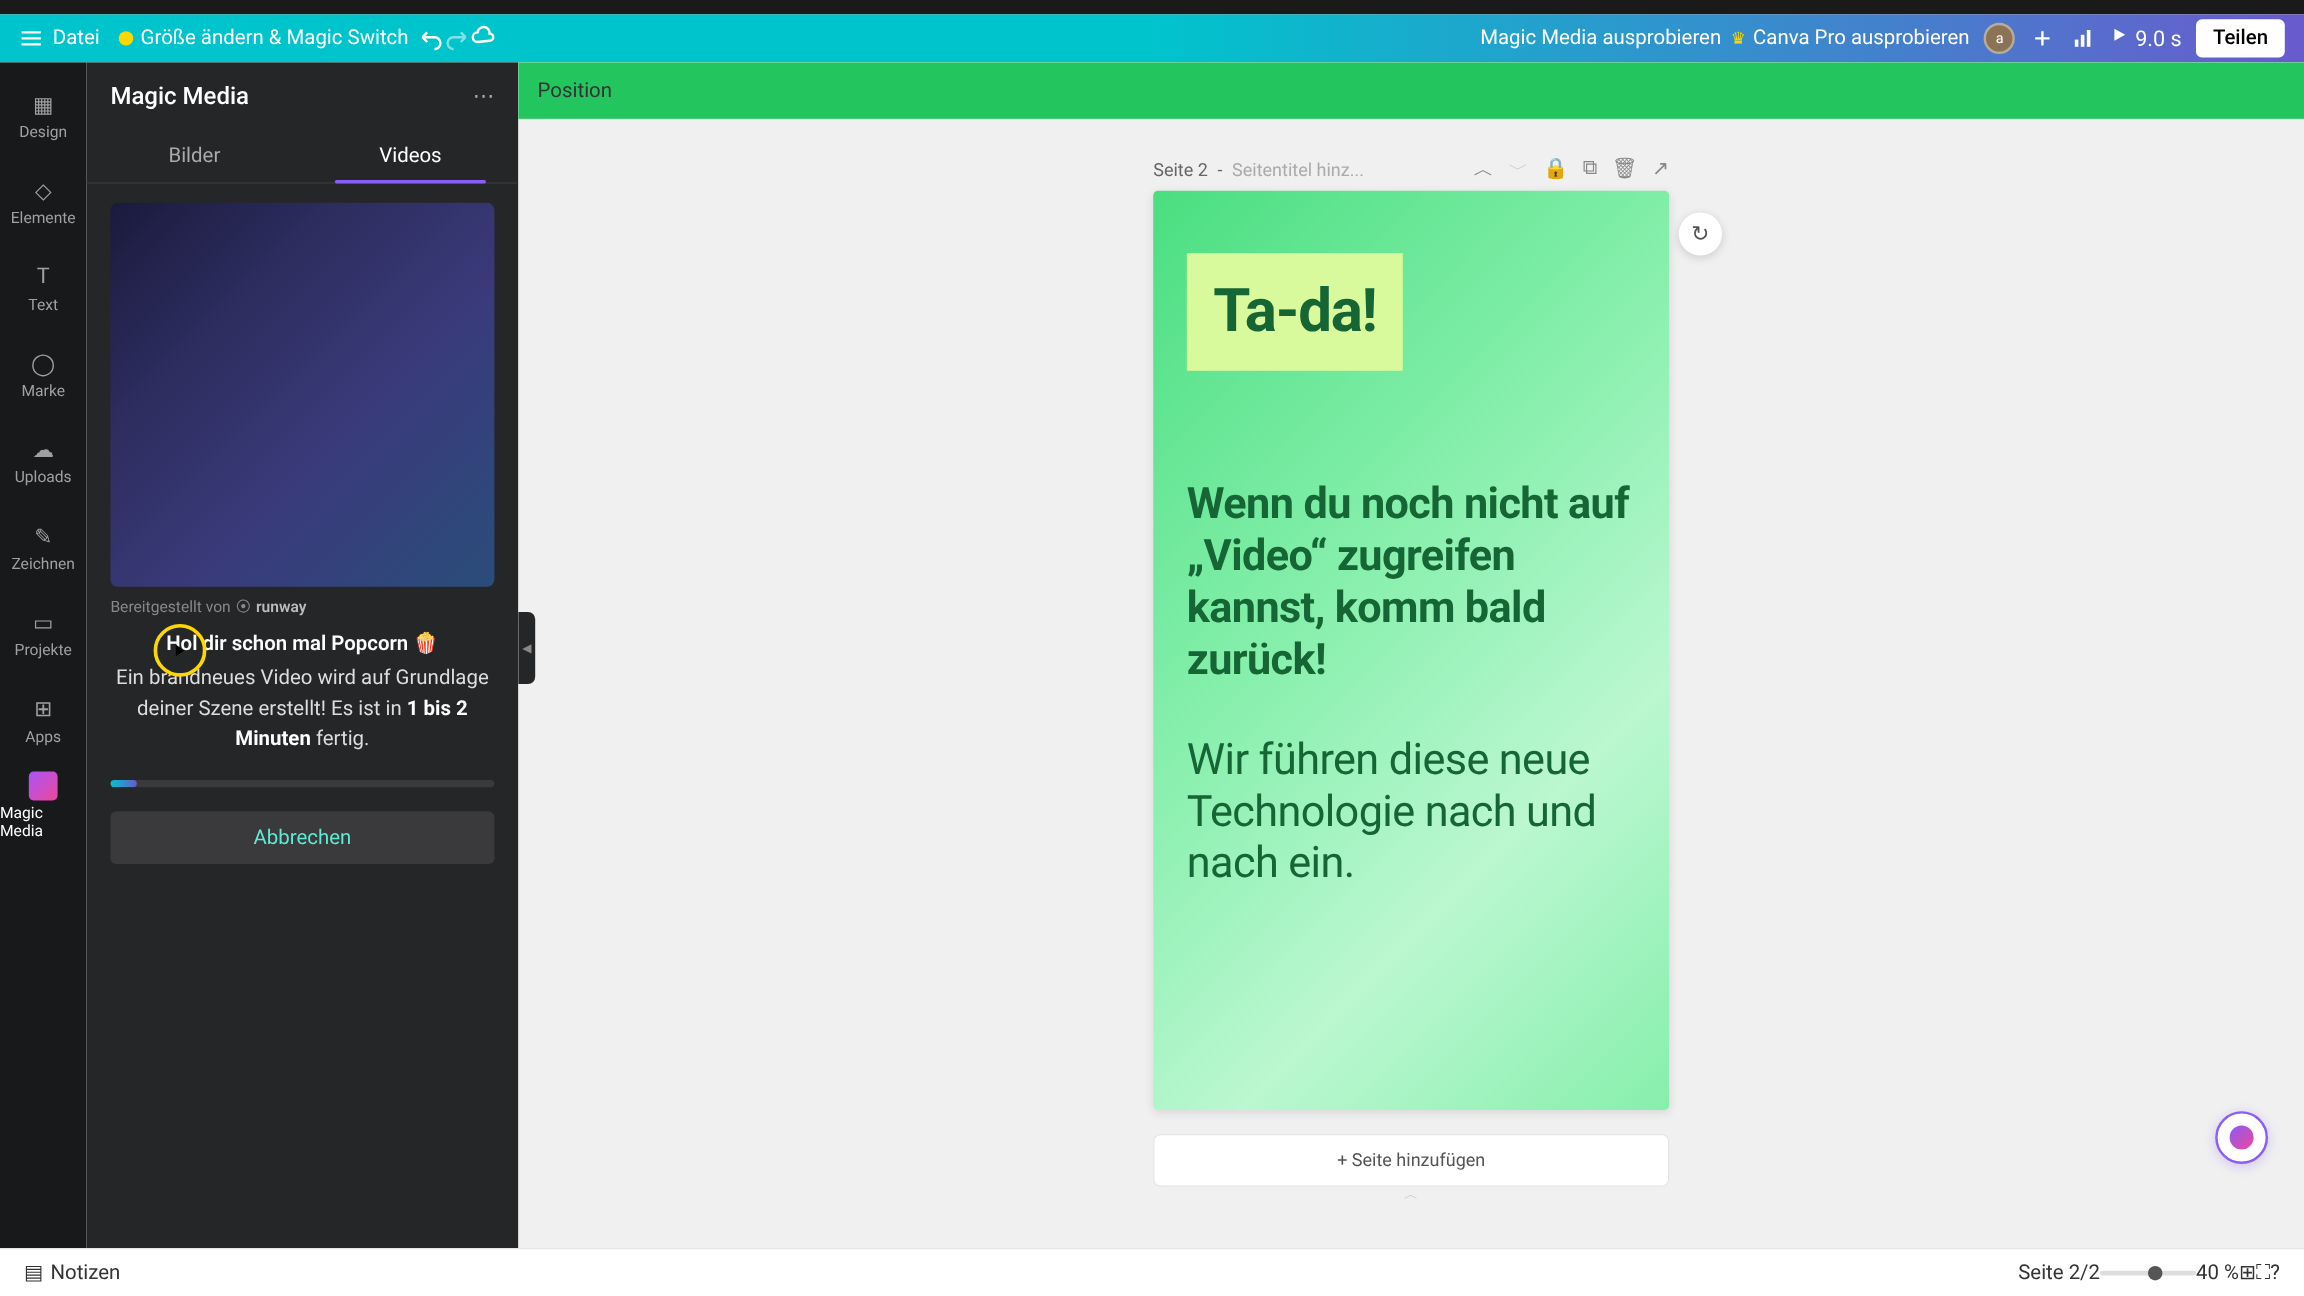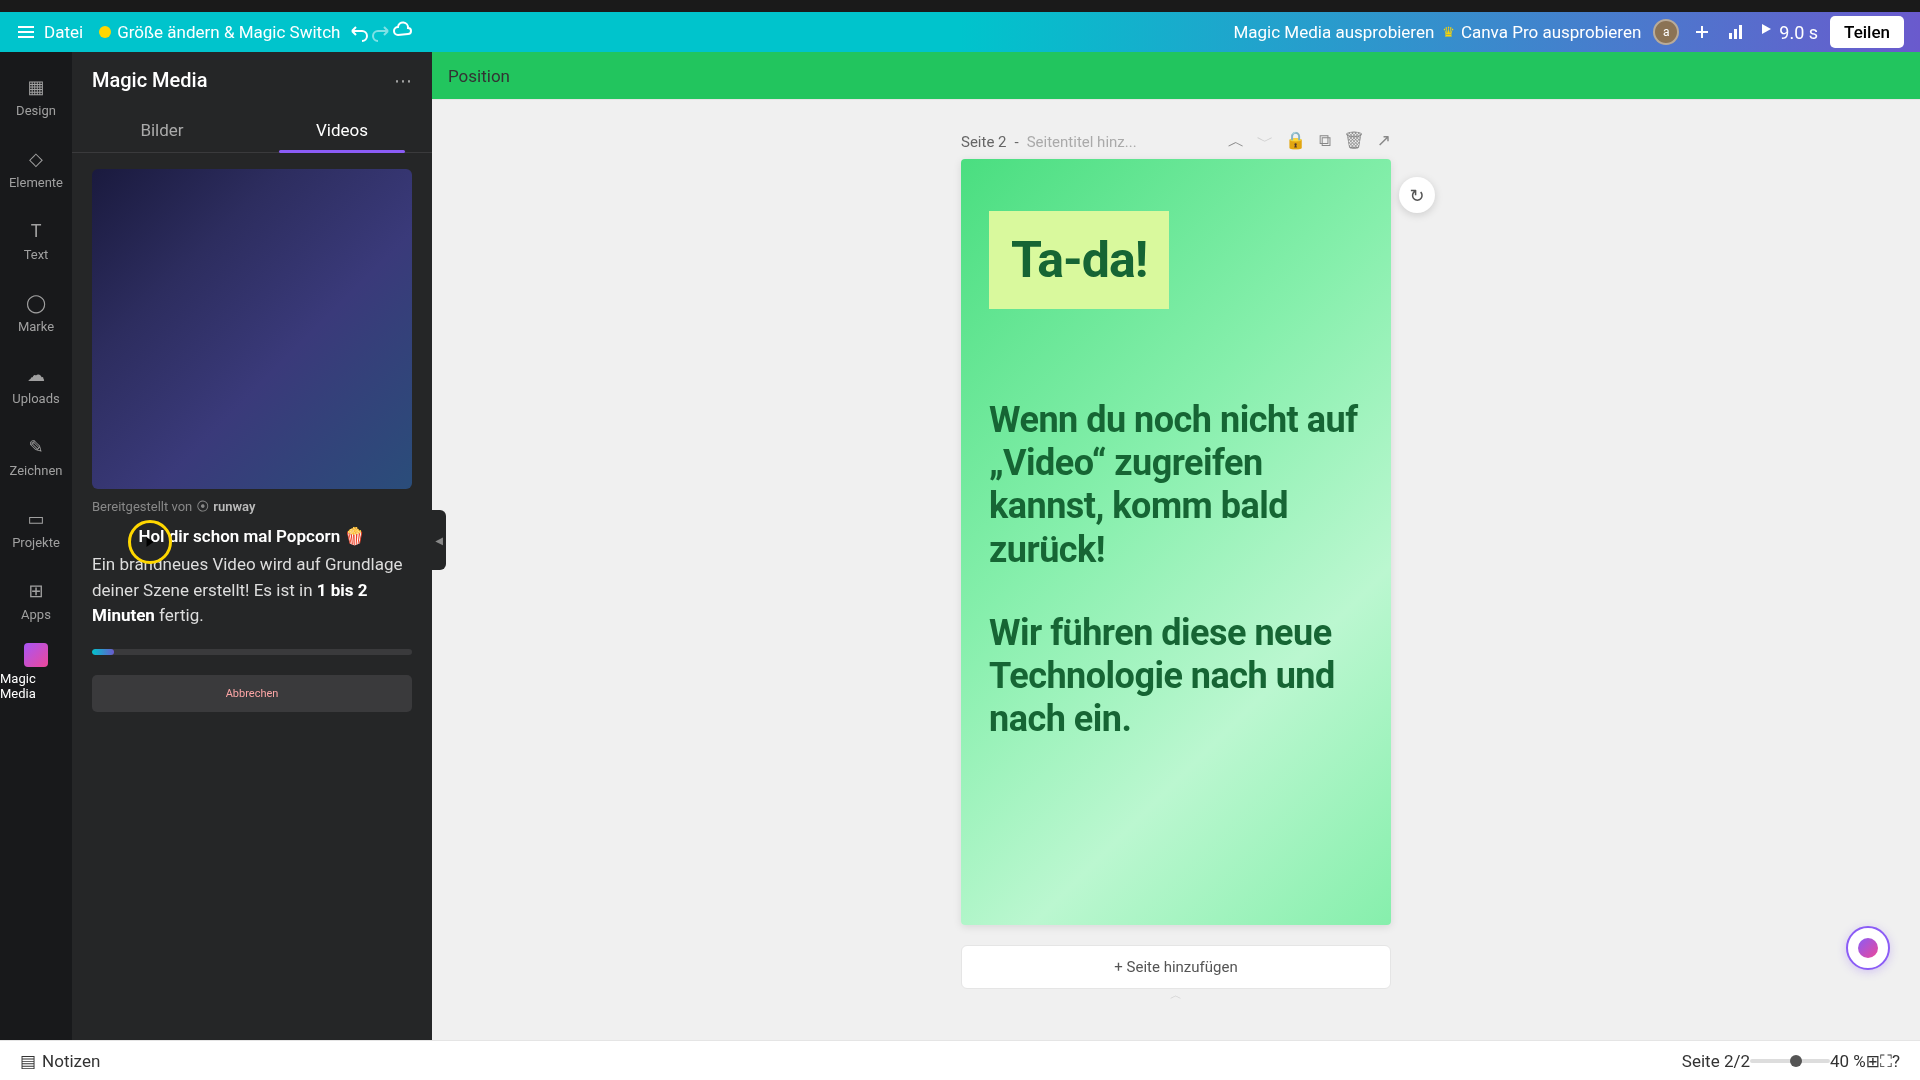--- a/index.html
+++ b/index.html
@@ -31,42 +31,42 @@
 .panel-more{font-size:18px;cursor:pointer;color:#aaa}
 .tabs{display:flex;border-bottom:1px solid #3a3a3c}
 .tab{flex:1;text-align:center;padding:12px;font-size:17px;cursor:pointer;color:#aaa;position:relative}
 .tab.active{color:#fff}
 .tab.active::after{content:"";position:absolute;bottom:-1px;left:15%;right:15%;height:3px;background:#8b5cf6;border-radius:2px}
 .panel-body{padding:16px 20px;flex:1;overflow-y:auto}
 .preview-box{width:100%;aspect-ratio:1;background:linear-gradient(135deg,#1a1a3e 0%,#2d2d5f 30%,#3a3a7a 60%,#2a4d7a 100%);border-radius:6px;margin-bottom:10px}
 .provided{font-size:13px;color:#888;display:flex;align-items:center;gap:4px;margin-bottom:12px}
 .provided strong{color:#bbb;font-weight:600}
 .headline{text-align:center;font-weight:600;font-size:17px;margin-bottom:6px}
-.desc{font-size:17px;color:#ddd;line-height:1.5}
+.desc{text-align:center;font-size:17px;color:#ddd;line-height:1.5}
 .desc strong{color:#fff}
 .progress{height:6px;background:#3a3a3c;border-radius:3px;margin:20px 0;overflow:hidden}
 .progress-fill{height:100%;width:7%;background:linear-gradient(90deg,#00c4cc,#6a5acd);border-radius:3px}
-.cancel-btn{width:100%;padding:12px;background:#3a3a3c;color:#fca5a5;border:none;border-radius:5px;font-size:11px;cursor:pointer}
+.cancel-btn{width:100%;padding:12px;background:#3a3a3c;color:#5eead4;border:none;border-radius:5px;font-size:17px;cursor:pointer}
 .yellow-circle{position:absolute;width:44px;height:44px;border:3px solid #ffd700;border-radius:50%;left:128px;top:520px;pointer-events:none;z-index:10}
 .yellow-circle::after{content:"";position:absolute;left:50%;top:50%;transform:translate(-50%,-50%);width:0;height:0;border-left:7px solid #000;border-top:5px solid transparent;border-bottom:5px solid transparent}
 .collapse-tab{position:absolute;left:432px;top:50%;transform:translateY(-50%);width:14px;height:60px;background:#252627;border-radius:0 6px 6px 0;display:flex;align-items:center;justify-content:center;cursor:pointer;color:#888;font-size:10px}
 .canvas-area{flex:1;background:#f0f0f0;display:flex;flex-direction:column;position:relative}
 .context-bar{height:48px;background:#22c55e;border-bottom:1px solid #e5e5e5;display:flex;align-items:center;padding:0 16px}
 .context-btn{font-size:17px;color:#333;cursor:pointer}
 .canvas-scroll{flex:1;display:flex;flex-direction:column;align-items:center;padding:30px 20px;overflow:auto;position:relative}
 .page-header{display:flex;align-items:center;gap:8px;width:430px;margin-bottom:6px;font-size:15px;color:#666}
 .page-title-input{color:#aaa}
 .page-icons{margin-left:auto;display:flex;gap:12px;color:#888}
 .page-icons span{cursor:pointer;font-size:17px}
 .page{width:430px;height:766px;background:linear-gradient(135deg,#4ade80 0%,#86efac 40%,#bbf7d0 70%,#86efac 100%);border-radius:4px;padding:52px 28px;position:relative;box-shadow:0 2px 8px rgba(0,0,0,.1)}
 .refresh-float{position:absolute;top:18px;right:-44px;width:36px;height:36px;background:#fff;border-radius:50%;display:flex;align-items:center;justify-content:center;box-shadow:0 2px 8px rgba(0,0,0,.15);cursor:pointer;color:#555;font-size:18px}
 .tada-box{background:#d9f99d;padding:20px 22px;display:inline-block;margin-bottom:90px}
 .tada-text{font-size:50px;font-weight:700;color:#166534;letter-spacing:-1px}
 .body-text{font-size:36px;font-weight:700;color:#166534;line-height:1.2;letter-spacing:-0.5px;margin-bottom:40px}
-.body-text2{font-size:36px;font-weight:700;color:#166534;line-height:1.2;letter-spacing:-0.5px}
+.body-text2{font-size:36px;font-weight:400;color:#166534;line-height:1.2;letter-spacing:-0.5px}
 .add-page{width:430px;margin-top:20px;padding:12px;background:#fff;border:1px solid #e5e5e5;border-radius:6px;text-align:center;font-size:15px;color:#555;cursor:pointer}
 .fab{position:absolute;bottom:70px;right:30px;width:44px;height:44px;border-radius:50%;background:#fff;border:2px solid #8b5cf6;display:flex;align-items:center;justify-content:center;cursor:pointer;box-shadow:0 2px 10px rgba(139,92,246,.3)}
 .fab-inner{width:20px;height:20px;background:linear-gradient(135deg,#8b5cf6,#ec4899);border-radius:50%}
 .drawer-handle{position:absolute;bottom:40px;left:50%;transform:translateX(-50%);width:60px;height:10px;display:flex;align-items:center;justify-content:center;color:#ccc;font-size:12px;cursor:pointer}
 .bottom-bar{height:40px;background:#fff;border-top:1px solid #e5e5e5;display:flex;align-items:center;padding:0 20px;font-size:17px;color:#333}
 .notes-btn{display:flex;align-items:center;gap:6px;cursor:pointer}
 .bottom-spacer{flex:1}
 .bottom-right{display:flex;align-items:center;}
 .zoom-slider{width:80px;height:4px;background:#ddd;border-radius:2px;position:relative}
 .zoom-handle{position:absolute;width:12px;height:12px;background:#555;border-radius:50%;top:-4px;left:50%}

